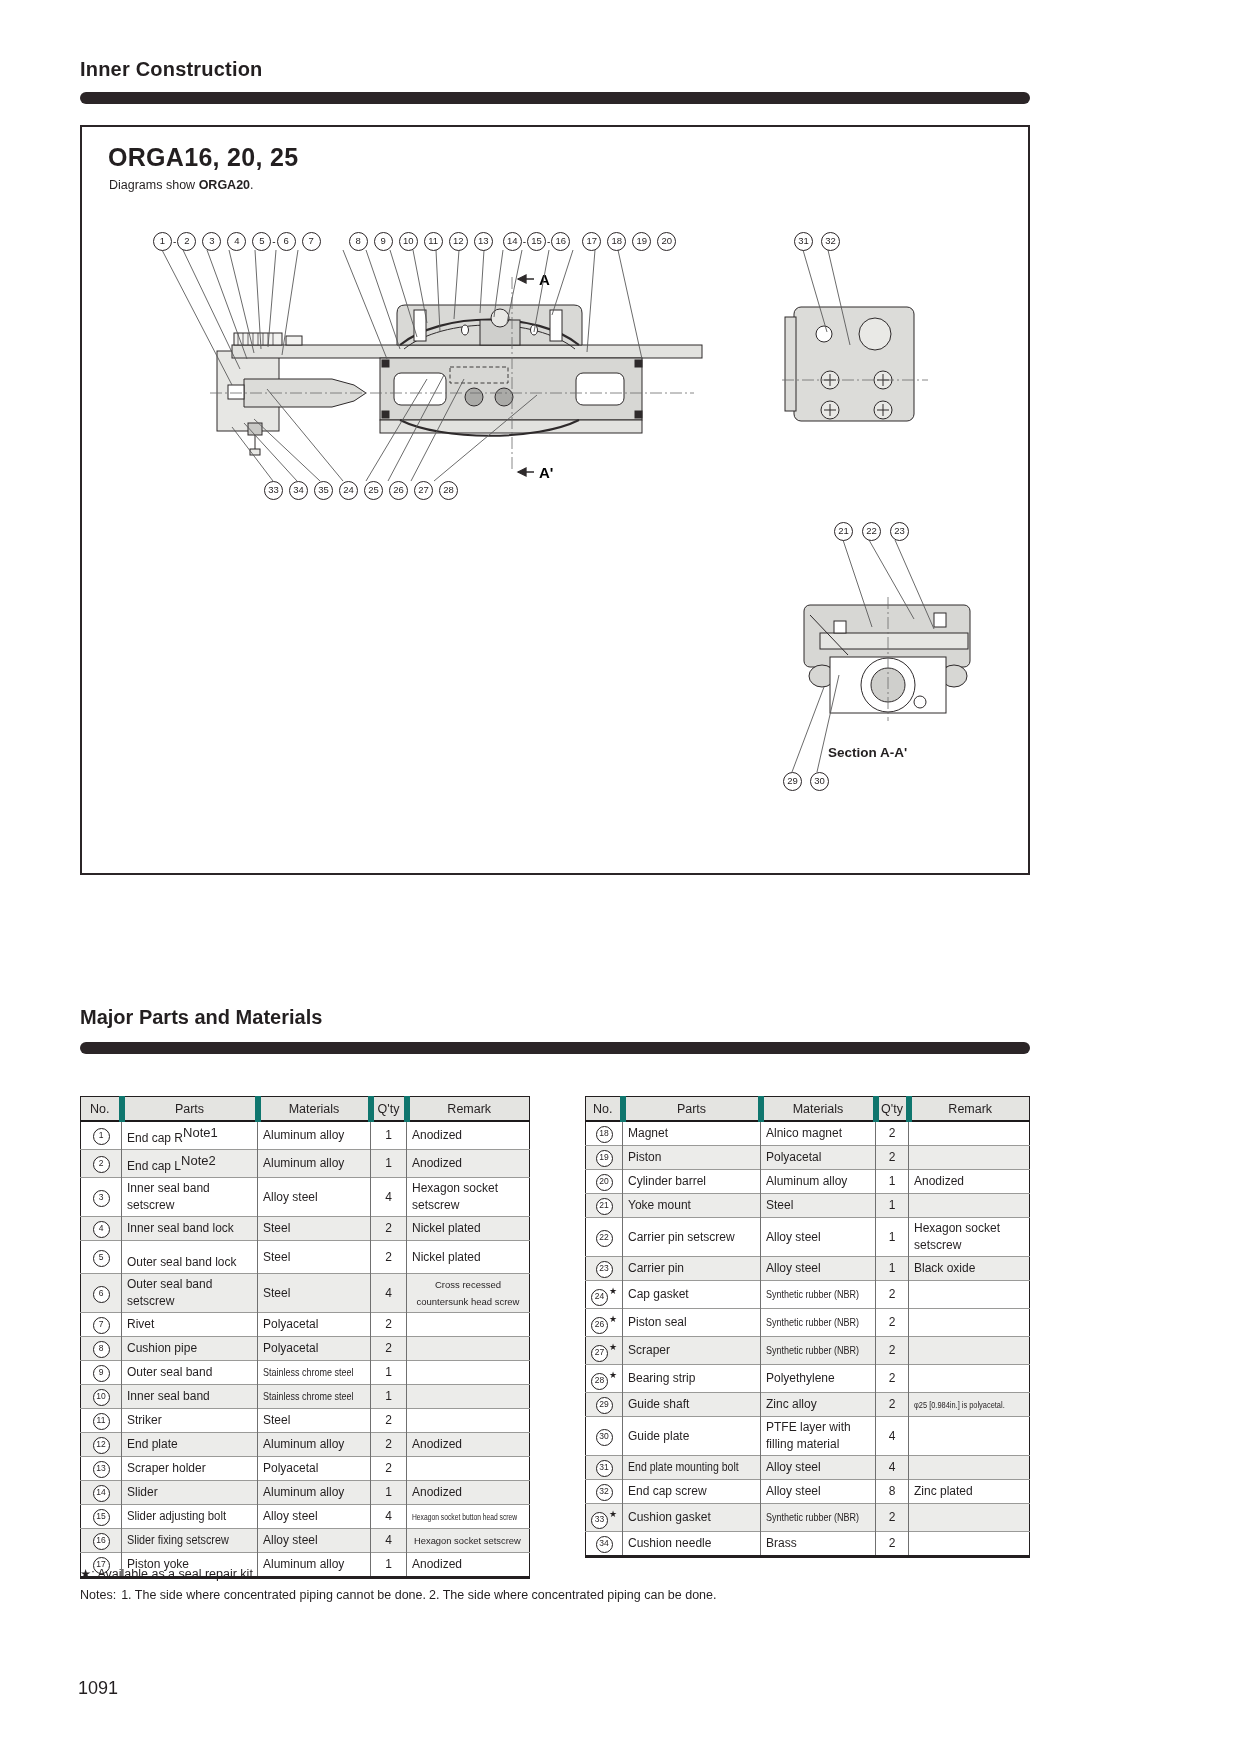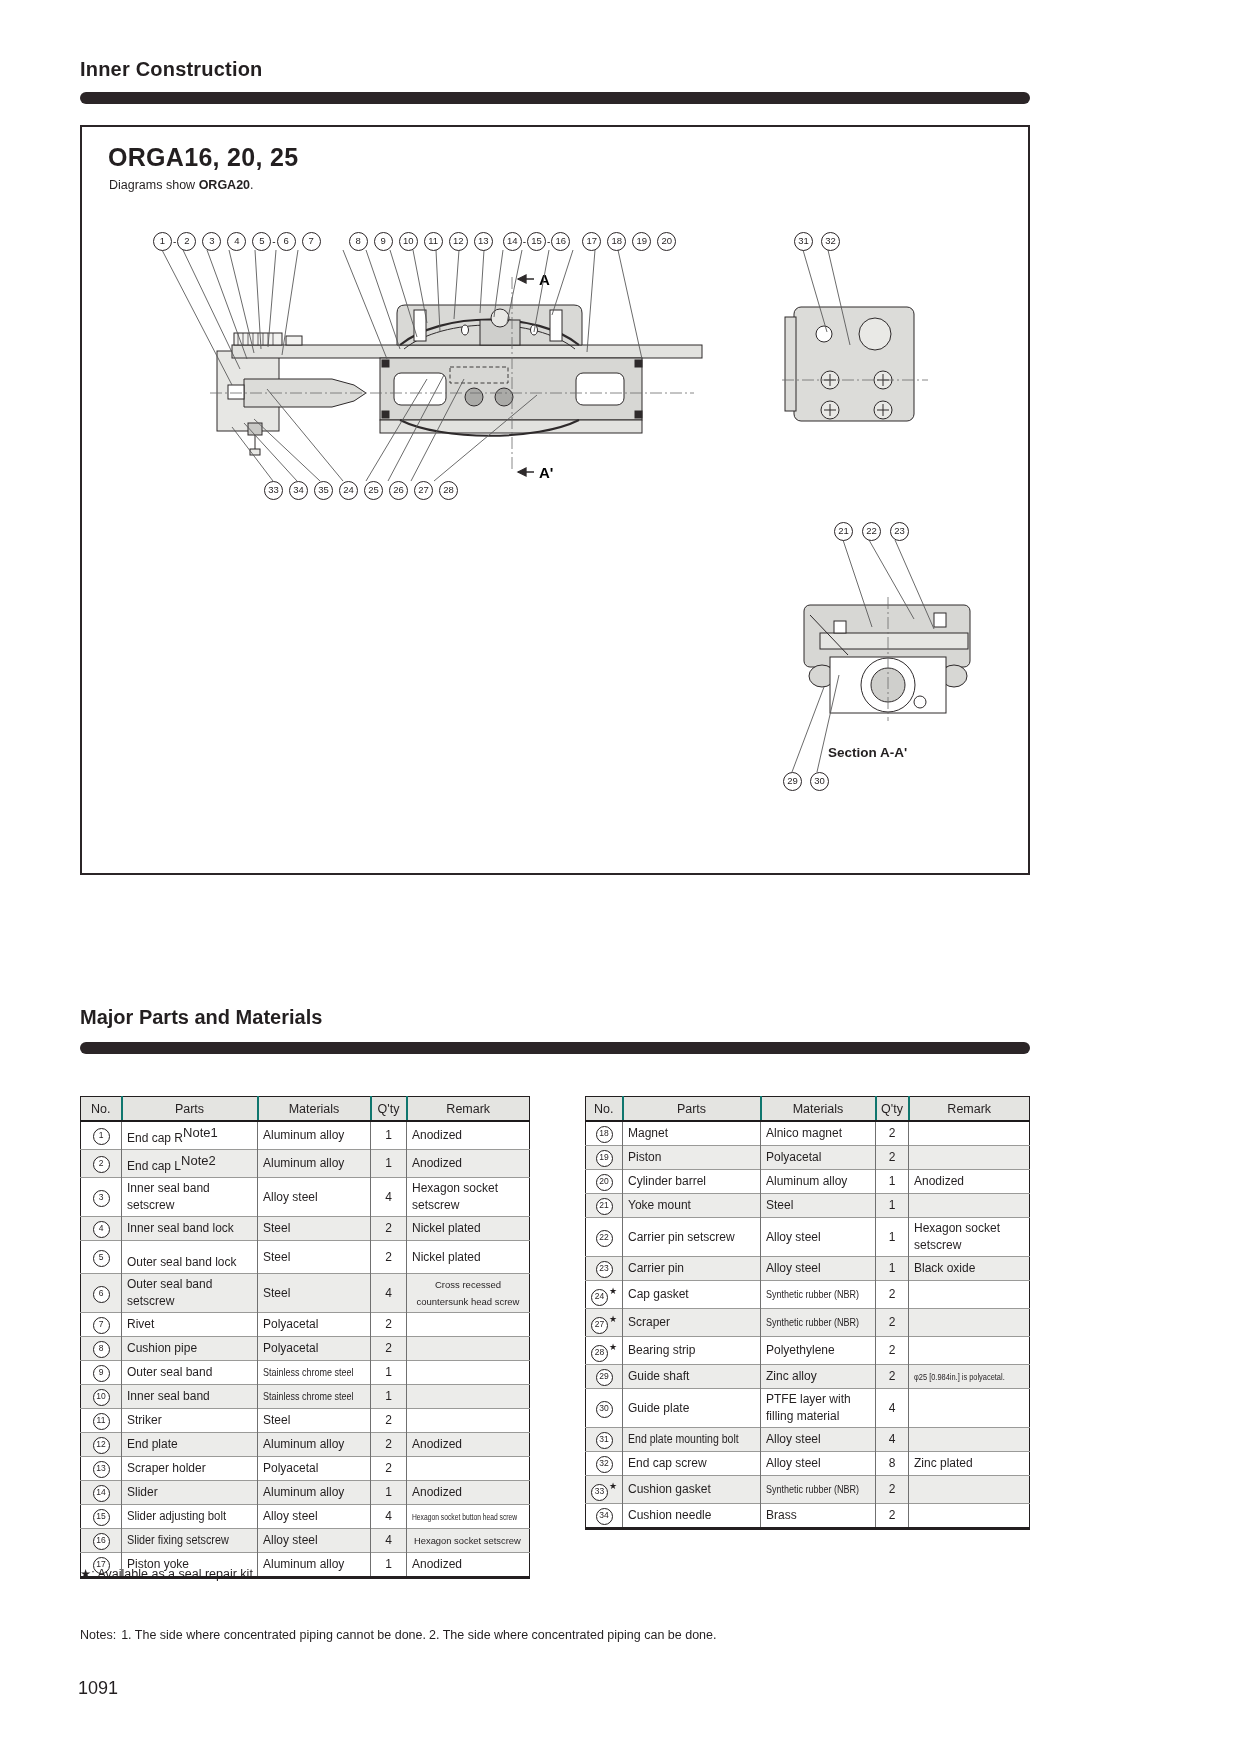--- a/index.html
+++ b/index.html
@@ -15,34 +15,34 @@
   .sec-label{left:746px;top:601px;font-size:13.5px;font-weight:bold;margin-top:17px;}
   .co-row{position:absolute;display:flex;gap:6px;align-items:center;}
   .co-group{display:flex;align-items:center;}
   .co{display:inline-block;width:17px;height:17px;line-height:15px;border:1.2px solid #2b2527;border-radius:50%;background:#fff;font-size:9.5px;text-align:center;flex:0 0 auto;}
   .co-dash{font-size:10px;margin:0 1px;}
   .co-row[data-callout="top"] .co-group:nth-child(6){margin-left:22px;}
   .co-row[data-callout="top"] .co-group:nth-child(12){margin-left:4px;}
   .co-row[data-callout="top"] .co-group:nth-child(13){margin-left:6px;}
   .section-title{left:80px;top:1006px;font-size:20px;font-weight:bold;}
   table.ptable{position:absolute;border-collapse:collapse;table-layout:fixed;border:1px solid #231f20;border-bottom:3px solid #231f20;}
-  .ptable th{background:#e4e4e1;font-weight:normal;font-size:12.5px;height:21px;border-left:2px solid #0f766e;border-bottom:2px solid #1c191a;padding:1px 2px;}
+  .ptable th{background:#e4e4e1;font-weight:normal;font-size:12.5px;height:21px;border-left:6px solid #0f766e;border-bottom:2px solid #1c191a;padding:1px 2px;}
   .ptable th:first-child{border-left:none;}
   .ptable td{font-size:12px;border-left:1px solid #707070;border-top:1px solid #9a9a98;padding:2px 5px;height:19px;line-height:17px;vertical-align:middle;white-space:pre;overflow:hidden;}
   .ptable td:first-child{border-left:none;text-align:center;padding:2px 1px;}
   .ptable tr.shade td{background:#ececea;}
   .c-qty{text-align:center;}
   .c-mat.cond{font-size:10.5px;}
   .c-rem.small{font-size:9.5px;text-align:center;}
   .circ{display:inline-block;width:15px;height:15px;line-height:13.5px;border:1px solid #231f20;border-radius:50%;font-size:8.5px;text-align:center;background:#fff;}
   .star{font-size:9px;vertical-align:5px;margin-left:1px;}
   sup{font-size:13px;}
   .fn{font-size:12.5px;}
   .fn-star{left:80px;top:1566px;}
-  .fn-notes{left:80px;top:1588px;display:flex;gap:5px;margin-top:40px;}
+  .fn-notes{left:80px;top:1588px;display:flex;gap:5px;}
   .fn-notes .nlines{display:flex;gap:3px;}
   .page-num{left:78px;top:1678px;font-size:18px;}
   svg text{font-family:"Liberation Sans",sans-serif;}
 </style>
 </head>
 <body>
 
 <div class="abs page-title">Inner Construction</div>
 <div class="abs bar bar1"></div>
 
@@ -450,20 +450,27 @@
         <td class="c-qty">1</td>
         <td class="c-rem">Black oxide</td>
       </tr>
       <tr>
         <td class="c-no"><span class="circ">24</span><span class="star">★</span></td>
         <td class="c-part">Cap gasket</td>
         <td class="c-mat cond"><span style="display: inline-block; white-space: pre; transform-origin: 0px 50%; transform: scaleX(0.857);">Synthetic rubber (NBR)</span></td>
         <td class="c-qty">2</td>
         <td class="c-rem"></td>
       </tr>
+      <tr>
+        <td class="c-no"><span class="circ">26</span><span class="star">★</span></td>
+        <td class="c-part">Piston seal</td>
+        <td class="c-mat cond"><span style="display: inline-block; white-space: pre; transform-origin: 0px 50%; transform: scaleX(0.857);">Synthetic rubber (NBR)</span></td>
+        <td class="c-qty">2</td>
+        <td class="c-rem"></td>
+      </tr>
       <tr class="shade">
         <td class="c-no"><span class="circ">27</span><span class="star">★</span></td>
         <td class="c-part">Scraper</td>
         <td class="c-mat cond"><span style="display: inline-block; white-space: pre; transform-origin: 0px 50%; transform: scaleX(0.857);">Synthetic rubber (NBR)</span></td>
         <td class="c-qty">2</td>
         <td class="c-rem"></td>
       </tr>
       <tr>
         <td class="c-no"><span class="circ">28</span><span class="star">★</span></td>
         <td class="c-part">Bearing strip</td>

